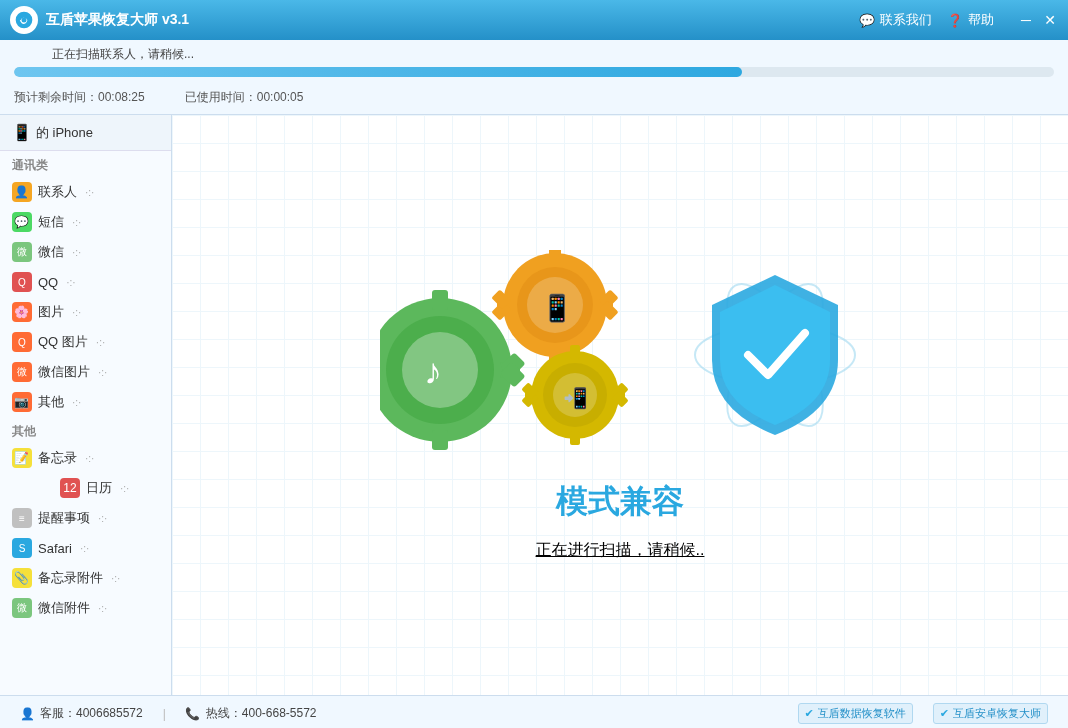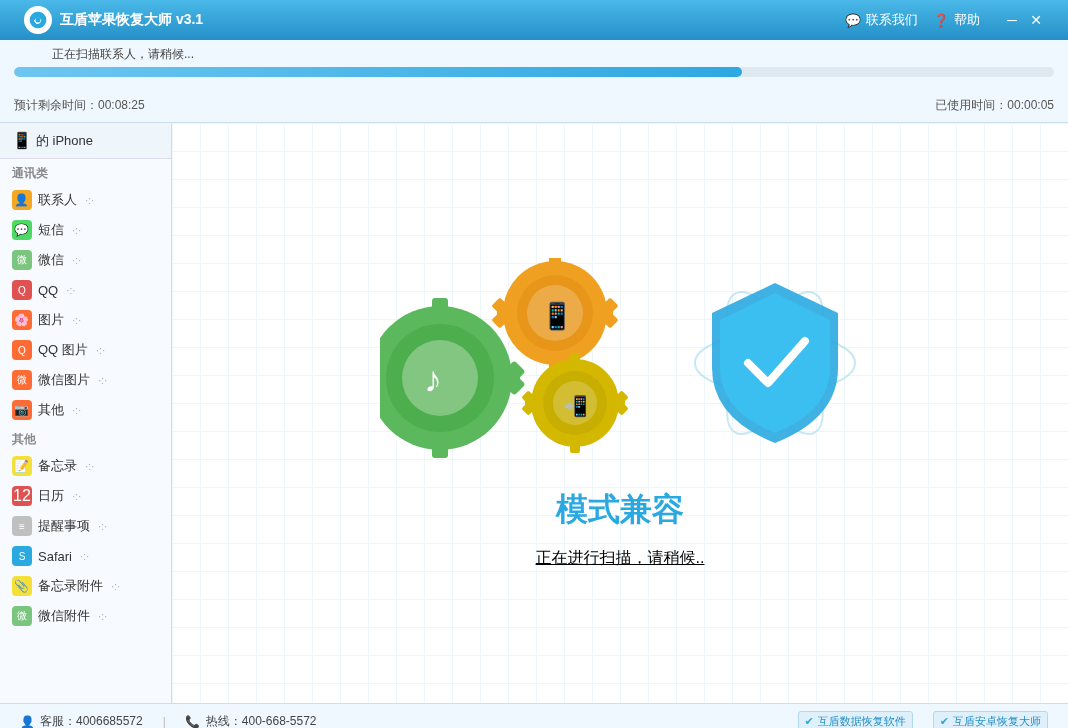--- a/index.html
+++ b/index.html
@@ -2,21 +2,21 @@
 <html><head>
   <meta charset="utf-8">
   <style>
     * { box-sizing: border-box; margin: 0; padding: 0; }
     body { width: 1068px; height: 728px; font-family: 'Microsoft YaHei', SimHei, sans-serif; font-size: 13px; overflow: hidden; background: #e8f4fc; }
 
     
     .titlebar {
       display: flex; align-items: center; justify-content: space-between;
       background: linear-gradient(to bottom, #4ab8e8, #2490c8);
-      height: 40px; padding: 0 24px; color: white; gap: 41px;
+      height: 40px; padding: 0 10px; color: white; gap: 41px;
     }
     .titlebar-left { display: flex; align-items: center; gap: 8px; }
     .titlebar-logo {
       width: 28px; height: 28px; border-radius: 50%;
       background: white; display: flex; align-items: center; justify-content: center;
     }
     .titlebar-logo svg { width: 20px; height: 20px; }
     .titlebar-title { font-size: 14px; font-weight: bold; color: white; }
     .titlebar-right { display: flex; align-items: center; gap: 16px; }
     .titlebar-btn { display: flex; align-items: center; gap: 4px; color: white; cursor: pointer; font-size: 13px; }
@@ -29,21 +29,21 @@
       border-bottom: 1px solid #cde;
     }
     .progress-text { font-size: 12px; color: #444; margin-bottom: 4px; margin-left: 38px; }
     .progress-bar-bg {
       width: 100%; height: 10px; background: #dde8f0; border-radius: 5px; overflow: hidden;
     }
     .progress-bar-fill {
       height: 100%; border-radius: 5px;
       background: linear-gradient(to right, #6ec6f0, #2ea8e0);
     }
-    .progress-times { display: flex; gap: 40px; margin-top: 20px; font-size: 12px; color: #555; justify-content: space-between; }
+    .progress-times { display: flex; gap: 40px; margin-top: 12px; font-size: 12px; color: #555; }
 
     
     .main-layout { display: flex; height: calc(728px - 40px - 56px - 52px); }
 
     
     .sidebar {
       width: 172px; background: #f7fbff; border-right: 1px solid #cde;
       overflow-y: auto; flex-shrink: 0;
     }
     .device-label {
@@ -204,21 +204,21 @@
         <span class="item-dots">·:·</span>
     </div>
 
     <div class="section-title">其他</div>
     <div class="sidebar-item">
       <div class="item-icon" style="background:#f5e03a; display:flex;align-items:center;justify-content:center;color:white;font-size:12px;">📝</div>
       <span>备忘录</span>
         <span class="item-dots">·:·</span>
     </div>
     <div class="sidebar-item">
-      <div class="item-icon" style="background:#e05252; display:flex;align-items:center;justify-content:center;color:white;font-size:16px;">12</div>
+      <div class="item-icon" style="background:#e05252; display:flex;align-items:center;justify-content:center;color:white;font-size:12px;margin-left:48px;">12</div>
       <span>日历</span>
         <span class="item-dots">·:·</span>
     </div>
     <div class="sidebar-item">
       <div class="item-icon" style="background:#c0c0c0; display:flex;align-items:center;justify-content:center;color:white;font-size:10px;">≡</div>
       <span>提醒事项</span>
         <span class="item-dots">·:·</span>
     </div>
     <div class="sidebar-item">
       <div class="item-icon" style="background:#2aa8e0; display:flex;align-items:center;justify-content:center;color:white;font-size:10px;">S</div>

